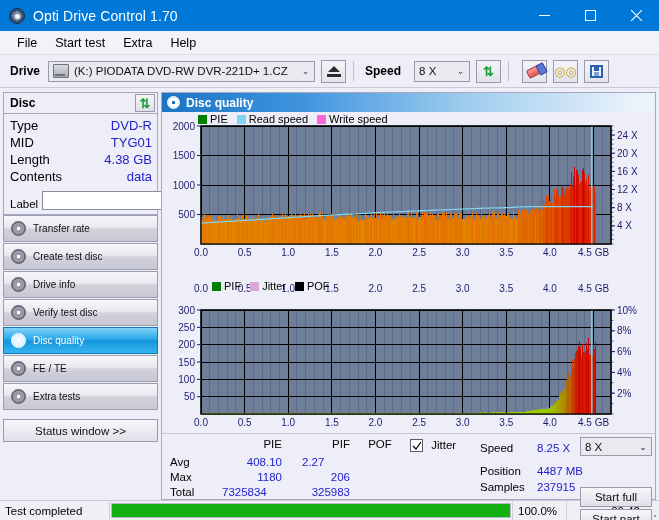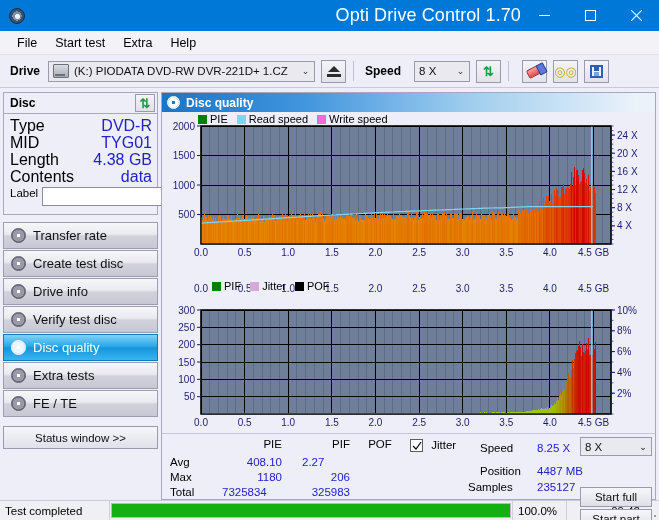--- a/index.html
+++ b/index.html
@@ -35,24 +35,23 @@
     flex: 0 0 auto;
   }
   .titlebar .app-icon::after {
     content: "";
     position: absolute; left: 5px; top: 5px;
     width: 5px; height: 5px; border-radius: 50%;
     background: #eef5fb;
   }
   .titlebar .title-text {
     color: #ffffff;
-    font-size: 18px;
+    font-size: 14px;
     letter-spacing: .1px;
     flex: 1 1 auto;
-    text-align: right;
   }
   .winbtns { display: flex; height: 31px; }
   .winbtn {
     width: 46px; height: 31px;
     display: flex; align-items: center; justify-content: center;
     color: #fff; font-size: 13px;
   }
   .winbtn svg { display: block; }
 
   
@@ -154,40 +153,39 @@
     padding: 4px 3px 0 3px;
     gap: 3px;
     min-height: 0;
   }
 
   
   .leftcol { width: 155px; flex: 0 0 auto; display: flex; flex-direction: column; }
   .disc-panel {
     border: 1px solid #a7a7c2;
     background: #eeeef8;
-    margin-bottom: 7px;
   }
   .disc-head {
     height: 21px; display: flex; align-items: center;
     border-bottom: 1px solid #a7a7c2;
     padding-left: 6px;
     background: #eeeef8;
   }
   .disc-head .t { font-size: 12px; font-weight: bold; color: #000; flex: 1 1 auto; }
   .disc-head .btn {
     width: 20px; height: 18px; margin-right: 2px;
     border: 1px solid #9a9aaa;
     background: linear-gradient(#f4f4f8,#e0e0ea);
     display: flex; align-items: center; justify-content: center;
   }
   .disc-rows { padding: 3px 5px 4px 6px; }
-  .drow { display: flex; align-items: center; height: 17px; font-size: 16px; }
+  .drow { display: flex; align-items: center; height: 17px; font-size: 13px; }
   .drow .k { color: #000; flex: 0 0 auto; }
   .drow .v { color: #2222cc; margin-left: auto; }
-  .label-row { display: flex; align-items: flex-start; height: 23px; margin-top: 2px; }
+  .label-row { display: flex; align-items: flex-end; height: 23px; margin-top: 2px; }
   .label-row .k { font-size: 11.5px; margin-right: 4px; }
   .label-input {
     flex: 1 1 auto; height: 19px;
     border: 1px solid #8c8ca0; background: #fff;
   }
   .label-btn {
     width: 22px; height: 21px; margin-left: 3px;
     border: 1px solid #9a9aaa;
     background: linear-gradient(#f4f4f8,#dedee8);
     display: flex; align-items: center; justify-content: center;
@@ -198,21 +196,21 @@
     border: 1px solid #8f8f4a;
   }
 
   .navlist { display: flex; flex-direction: column; gap: 1px; }
   .navitem {
     height: 27px;
     border: 1px solid #9d9db0;
     background: linear-gradient(#f7f7fa 0%, #e9e9ef 45%, #d2d2dc 52%, #c8c8d4 100%);
     display: flex; align-items: center;
     padding-left: 7px;
-    font-size: 13px; color: #111;
+    font-size: 10px; color: #111;
   }
   .navitem.active {
     background: linear-gradient(#7fd3f7 0%, #2aa8e8 45%, #1694dd 52%, #36b6f0 100%);
     border-color: #1577b5;
     color: #fff;
   }
   .navitem .nico {
     width: 15px; height: 15px; margin-right: 7px; flex: 0 0 auto;
     border-radius: 50%;
     background: radial-gradient(circle, #fff 0 17%, #9a9aa8 19% 62%, #6f6f80 64% 100%);
@@ -439,25 +437,25 @@
         <div class="navitem">
           <span class="nico"></span>
           <span>Verify test disc</span>
         </div>
         <div class="navitem active">
           <span class="nico"></span>
           <span>Disc quality</span>
         </div>
         <div class="navitem">
           <span class="nico"></span>
-          <span>Extra tests</span>
+          <span>FE / TE</span>
         </div>
         <div class="navitem">
           <span class="nico"></span>
-          <span>FE / TE</span>
+          <span>Extra tests</span>
         </div>
       </div>
 
       <div class="status-btn">Status window &gt;&gt;</div>
     </div>
 
     <div class="rightcol">
       <div class="dq-head">
         <span class="hico"></span>
         <span class="htxt">Disc quality</span>
@@ -1540,22 +1538,22 @@
         <div class="cell num" style="left:140px;top:37px;width:48px;text-align:right">206</div>
 
         <div class="cell" style="left:8px;top:52px">Total</div>
         <div class="cell num" style="left:60px;top:52px;width:60px;text-align:left">7325834</div>
         <div class="cell num" style="left:130px;top:52px;width:58px;text-align:right">325983</div>
 
         <div class="cell" style="left:318px;top:8px">Speed</div>
         <div class="cell num" style="left:375px;top:8px">8.25 X</div>
         <div class="cell" style="left:318px;top:31px">Position</div>
         <div class="cell num" style="left:375px;top:31px">4487 MB</div>
-        <div class="cell" style="left:306px;top:47px">Samples</div>
-        <div class="cell num" style="left:375px;top:47px">235127</div>
+        <div class="cell" style="left:318px;top:47px">Samples</div>
+        <div class="cell num" style="left:375px;top:47px">237915</div>
 
         <div class="scombo" style="left:418px;top:3px;width:72px;height:19px">
           <span>8 X</span>
           <span class="arrow">⌄</span>
         </div>
         <div class="sbtn" style="left:418px;top:25px;width:72px;height:20px">Start full</div>
         <div class="sbtn" style="left:418px;top:47px;width:72px;height:20px">Start part</div>
       </div>
     </div>
   </div>

